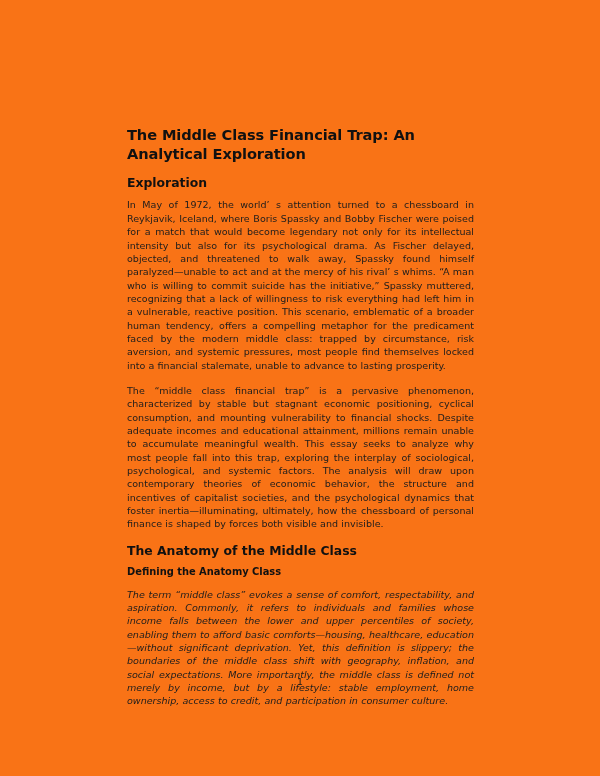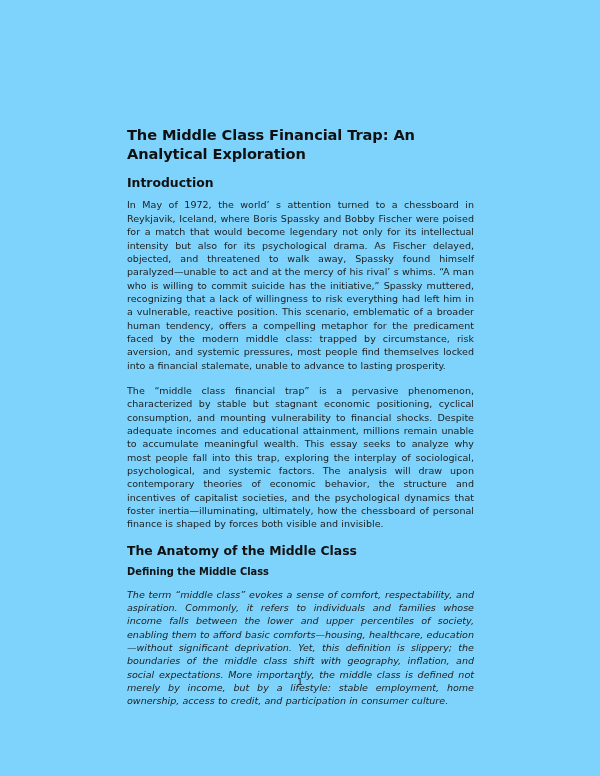--- a/index.html
+++ b/index.html
@@ -14,21 +14,21 @@
     font-family: "DejaVu Sans", "Liberation Sans", sans-serif;
     color: #1a1a1a;
     overflow: hidden;
   }
   .page {
     position: absolute;
     left: 0;
     top: 0;
     width: 600px;
     height: 776px;
-    background: #7dd3fc;
+    background: #f97316;
   }
   .content {
     position: absolute;
     left: 127px;
     top: 126px;
     width: 347px;
   }
   .doc-title {
     font-size: 14.6px;
     font-weight: bold;
@@ -80,29 +80,29 @@
 </style>
 </head>
 <body>
 
 <div class="page">
 
   <div class="content">
 
     <h1 class="doc-title">The Middle Class Financial Trap: An Analytical Exploration</h1>
 
-    <h2 class="h2">Introduction</h2>
+    <h2 class="h2">Exploration</h2>
 
     <p class="body-par">In May of 1972, the world’ s attention turned to a chessboard in Reykjavik, Iceland, where Boris Spassky and Bobby Fischer were poised for a match that would become legendary not only for its intellectual intensity but also for its psychological drama. As Fischer delayed, objected, and threatened to walk away, Spassky found himself paralyzed—unable to act and at the mercy of his rival’ s whims.  “A man who is willing to commit suicide has the initiative,”  Spassky muttered, recognizing that a lack of willingness to risk everything had left him in a vulnerable, reactive position. This scenario, emblematic of a broader human tendency, offers a compelling metaphor for the predicament faced by the modern middle class: trapped by circumstance, risk aversion, and systemic pressures, most people find themselves locked into a financial stalemate, unable to advance to lasting prosperity.</p>
 
     <p class="body-par">The  “middle class financial trap”  is a pervasive phenomenon, characterized by stable but stagnant economic positioning, cyclical consumption, and mounting vulnerability to financial shocks. Despite adequate incomes and educational attainment, millions remain unable to accumulate meaningful wealth.  This essay seeks to analyze why most people fall into this trap, exploring the interplay of sociological, psychological, and systemic factors.  The analysis will draw upon contemporary theories of economic behavior, the structure and incentives of capitalist societies, and the psychological dynamics that foster inertia—illuminating, ultimately, how the chessboard of personal finance is shaped by forces both visible and invisible.</p>
 
     <h2 class="h2 spaced-top">The Anatomy of the Middle Class</h2>
 
-    <h3 class="h3">Defining the Middle Class</h3>
+    <h3 class="h3">Defining the Anatomy Class</h3>
 
     <p class="body-par">The term  “middle class”  evokes a sense of comfort, respectability, and aspiration.  Commonly, it refers to individuals and families whose income falls between the lower and upper percentiles of society, enabling them to afford basic comforts—housing, healthcare, education—without significant deprivation.  Yet, this definition is slippery; the boundaries of the middle class shift with geography, inflation, and social expectations. More importantly, the middle class is defined not merely by income, but by a lifestyle: stable employment, home ownership, access to credit, and participation in consumer culture.</p>
 
   </div>
 
   <div class="page-number">1</div>
 
 </div>
 
 </body></html>

